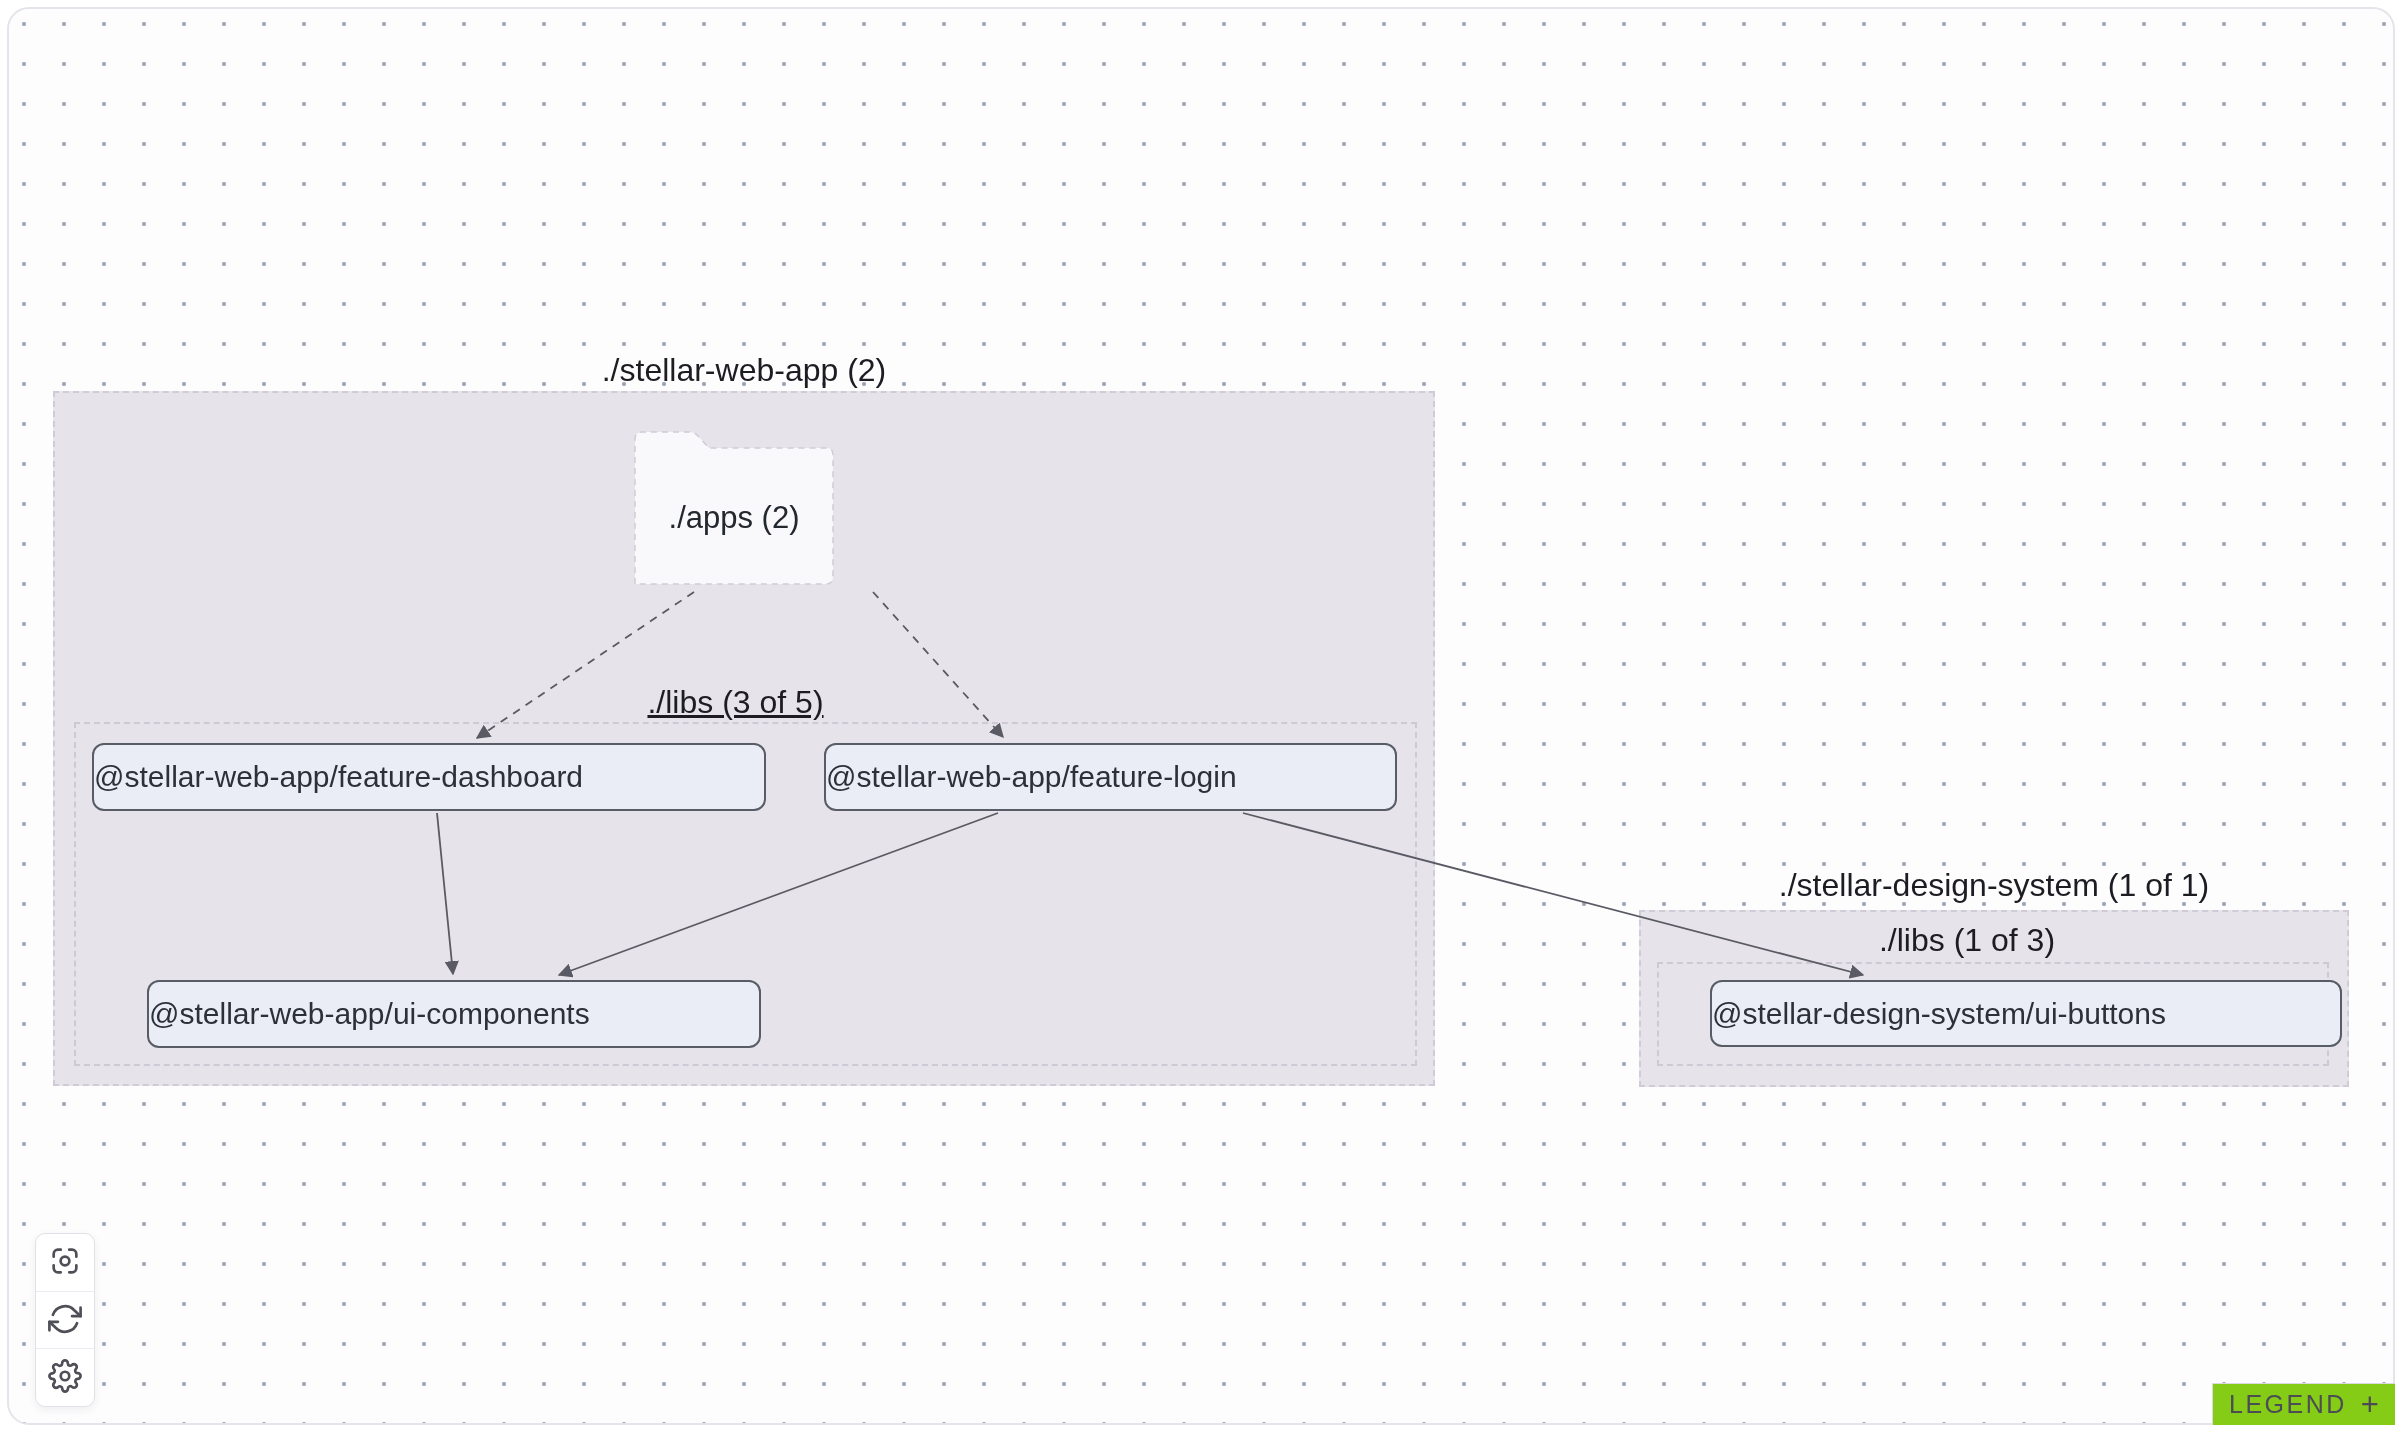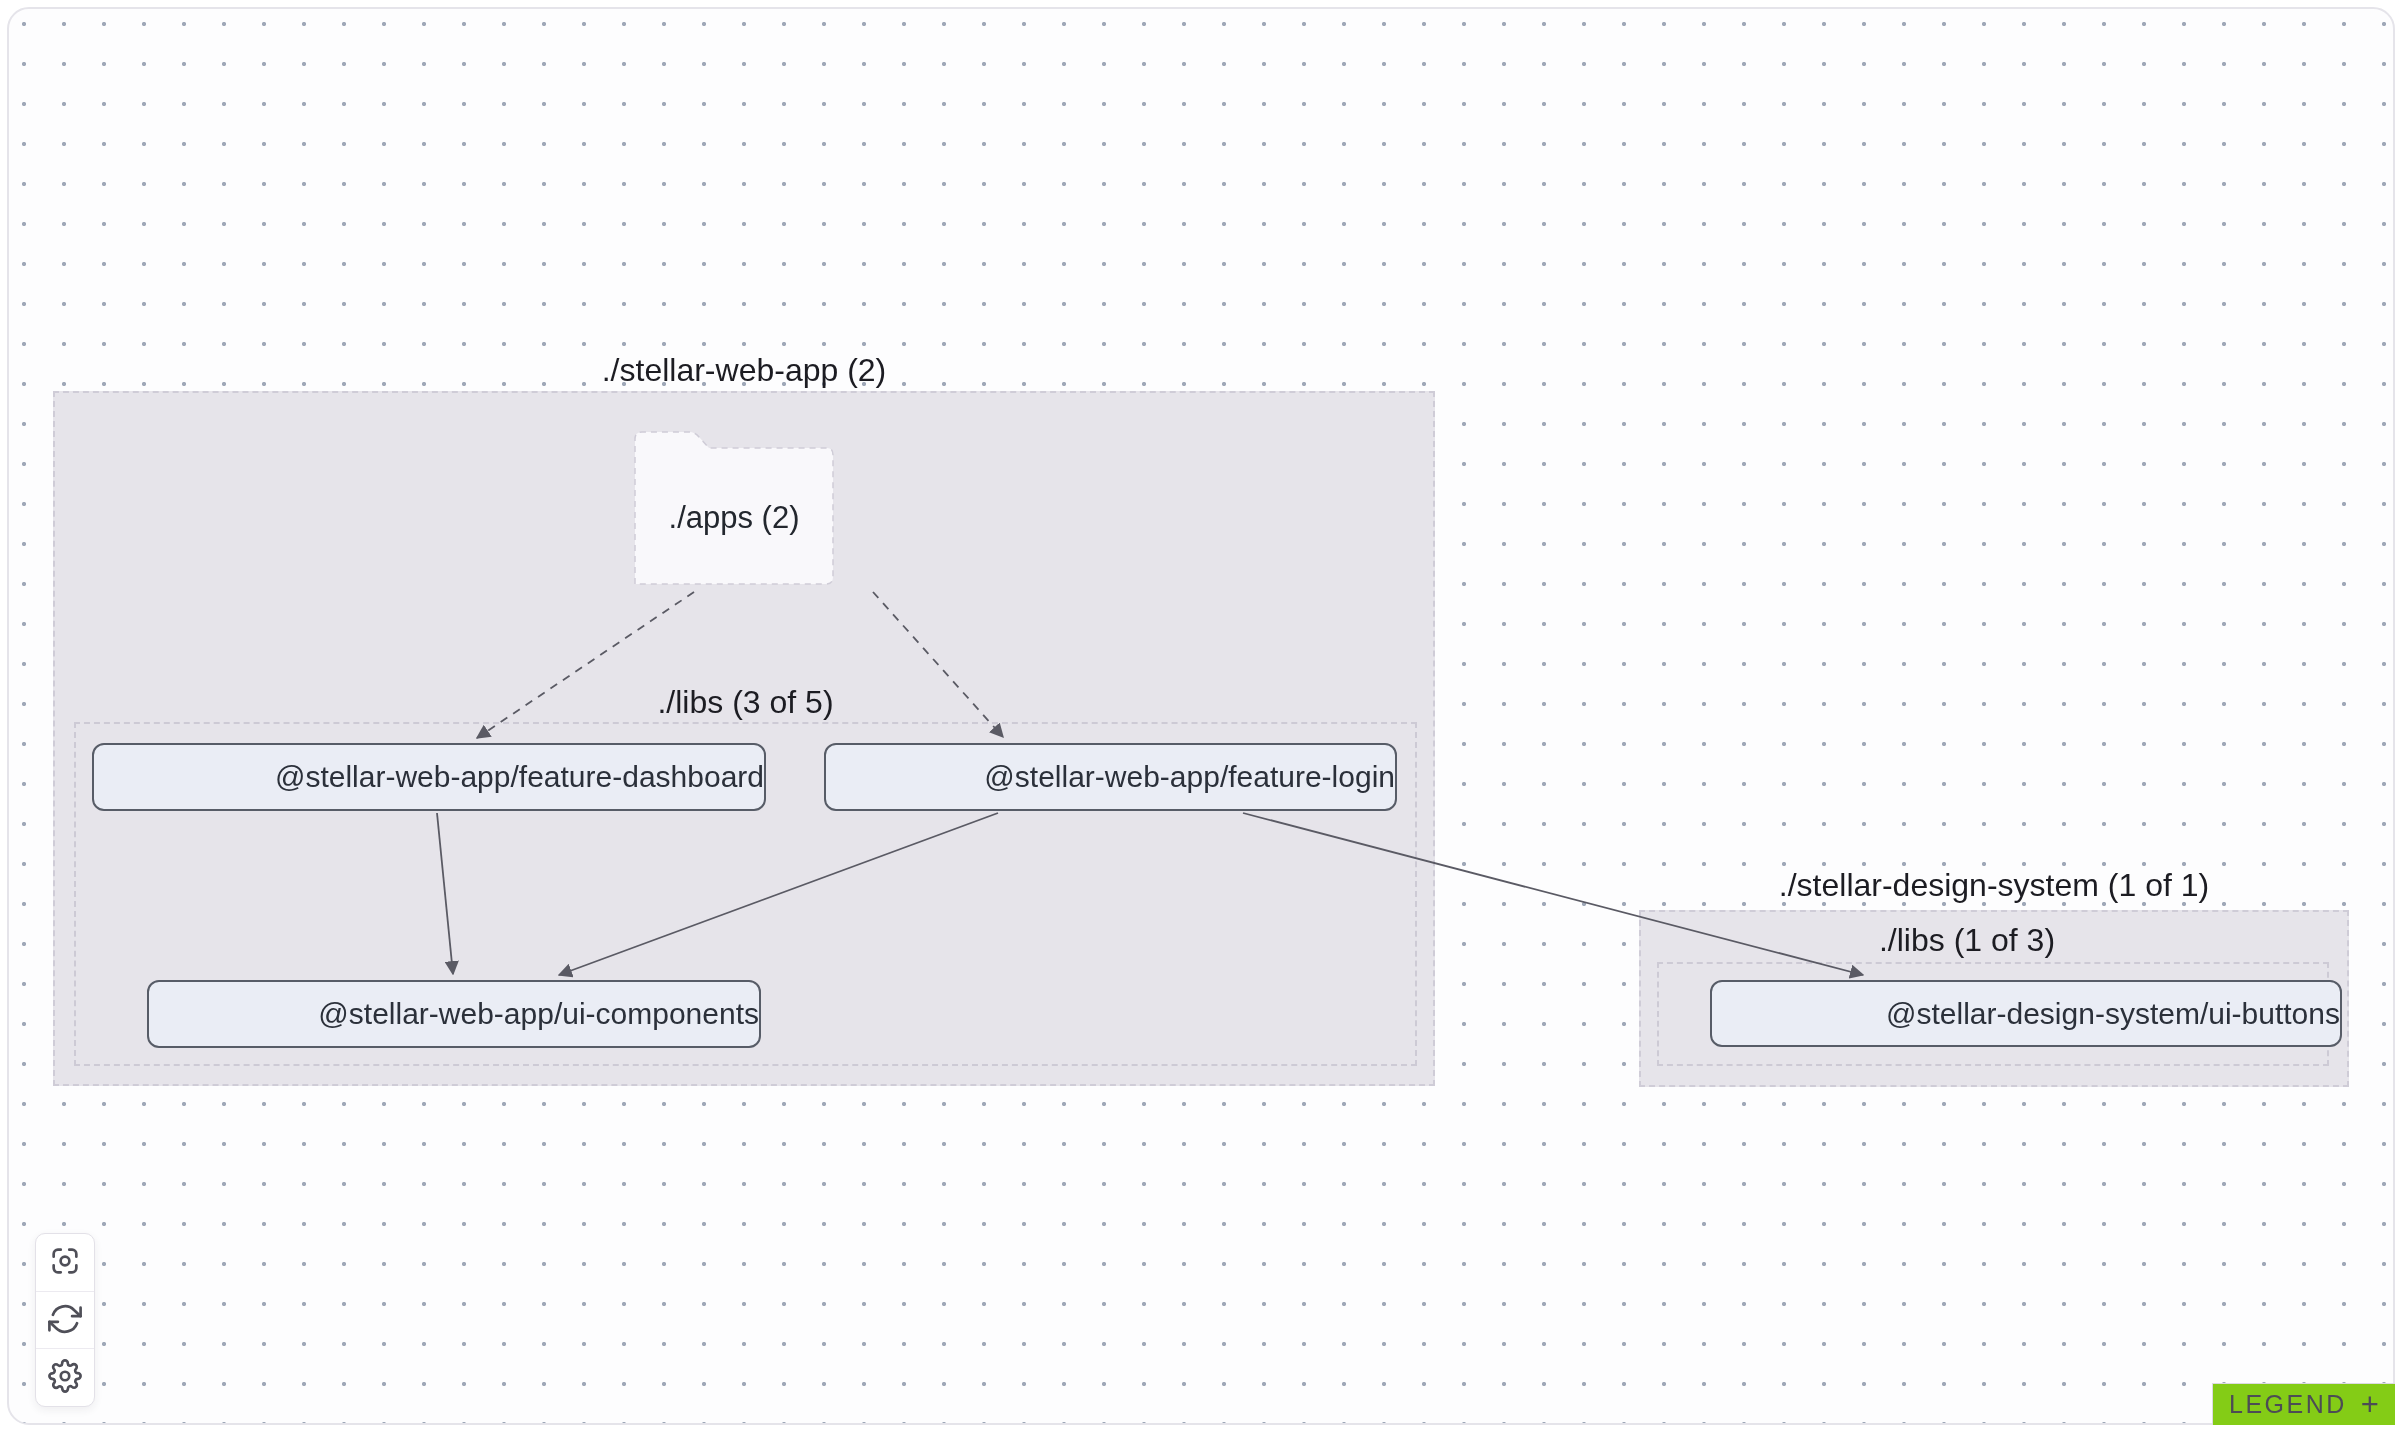--- a/index.html
+++ b/index.html
@@ -36,37 +36,37 @@
   }
   .subgroup-libs-left { left: 74px; top: 722px; width: 1343px; height: 344px; }
   .subgroup-libs-right { left: 1657px; top: 962px; width: 672px; height: 104px; }
 
   .group-title {
     position: absolute; text-align: center;
     font-size: 32px; color: #1c1c22; line-height: 38px;
     white-space: nowrap;
   }
   .title-web-app { left: 53px; width: 1382px; top: 351px; }
-  .title-libs-left { left: 74px; width: 1343px; top: 683px; }
+  .title-libs-left { left: 64px; width: 1343px; top: 683px; text-decoration: underline; }
   .title-design-system { left: 1639px; width: 710px; top: 866px; }
   .title-libs-right { left: 1631px; width: 672px; top: 921px; }
 
   
   .folder { position: absolute; left: 631px; top: 427px; width: 206px; height: 163px; }
   .folder svg { position: absolute; left: 0; top: 0; }
   .folder-label {
     position: absolute; left: 0; top: 18px; right: 0; bottom: 0;
     display: flex; align-items: center; justify-content: center;
     font-size: 31px; color: #23272e;
   }
 
   
   .node {
     position: absolute;
-    display: flex; align-items: center; justify-content: flex-end;
+    display: flex; align-items: center; justify-content: flex-start;
     background: #eaedf5;
     border: 2px solid #575c67;
     border-radius: 12px;
     font-size: 30px; color: #2b303a;
     white-space: nowrap;
     z-index: 3;
   }
   .node-feature-dashboard { left: 92px;  top: 743px; width: 674px; height: 68px; }
   .node-feature-login     { left: 824px; top: 743px; width: 573px; height: 68px; }
   .node-ui-components     { left: 147px; top: 980px; width: 614px; height: 68px; }

